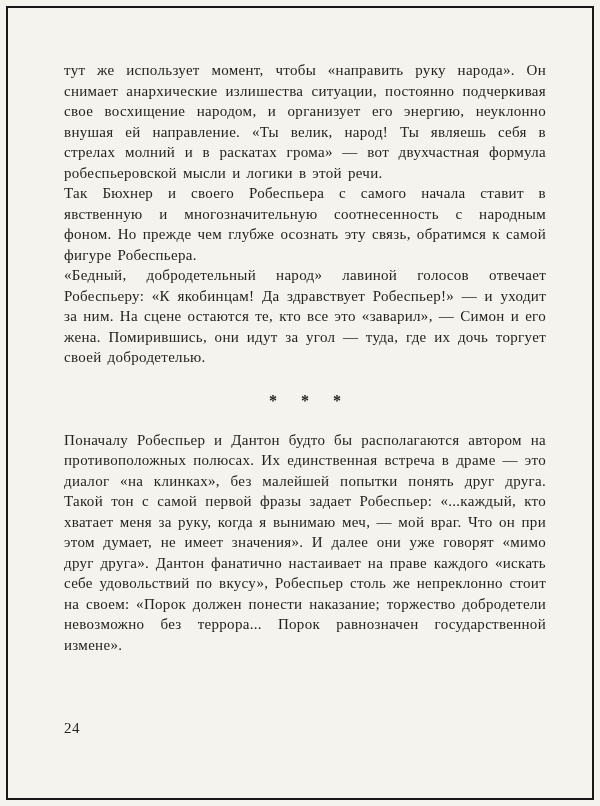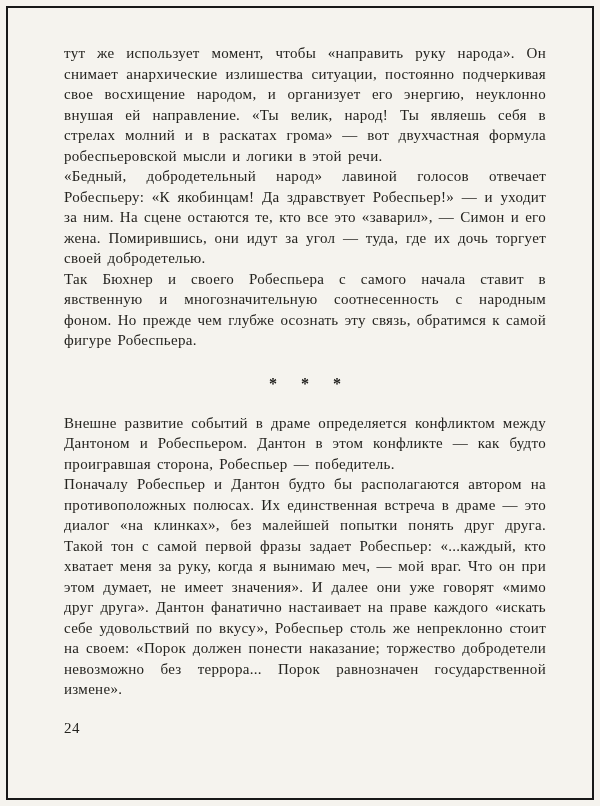--- a/index.html
+++ b/index.html
@@ -19,21 +19,21 @@
       position: absolute;
       top: 6px;
       left: 6px;
       right: 6px;
       bottom: 6px;
       border: 2px solid #181818;
       pointer-events: none;
     }
     .text-block {
       position: absolute;
-      top: 43px;
+      top: 60px;
       left: 64px;
       right: 54px;
     }
     .para {
       margin: 0;
       font-size: 15px;
       line-height: 20.5px;
       text-align: justify;
       letter-spacing: 0.3px;
       word-spacing: 2px;
@@ -58,24 +58,23 @@
   </style>
 </head>
 <body>
 
 <div class="scan">
 
   <div class="frame"></div>
 
   <main class="text-block">
     <p class="para">тут же использует момент, чтобы «направить руку народа». Он снимает анархические излишества ситуации, постоянно подчеркивая свое восхищение народом, и организует его энергию, неуклонно внушая ей направление. «Ты велик, народ! Ты являешь себя в стрелах молний и в раскатах грома» — вот двухчастная формула робеспьеровской мысли и логики в этой речи.</p>
+    <p class="para">Так Бюхнер и своего Робеспьера с самого начала ставит в явственную и многозначительную соотнесенность с народным фоном. Но прежде чем глубже осознать эту связь, обратимся к самой фигуре Робеспьера.</p>
     <p class="para">«Бедный, добродетельный народ» лавиной голосов отвечает Робеспьеру: «К якобинцам! Да здравствует Робеспьер!» — и уходит за ним. На сцене остаются те, кто все это «заварил», — Симон и его жена. Помирившись, они идут за угол — туда, где их дочь торгует своей добродетелью.</p>
-    <p class="para">Так Бюхнер и своего Робеспьера с самого начала ставит в явственную и многозначительную соотнесенность с народным фоном. Но прежде чем глубже осознать эту связь, обратимся к самой фигуре Робеспьера.</p>
 
     <div class="separator">* * *</div>
 
-    <p class="para">Внешне развитие событий в драме определяется конфликтом между Дантоном и Робеспьером. Дантон в этом конфликте — как будто проигравшая сторона, Робеспьер — победитель.</p>
     <p class="para">Поначалу Робеспьер и Дантон будто бы располагаются автором на противоположных полюсах. Их единственная встреча в драме — это диалог «на клинках», без малейшей попытки понять друг друга. Такой тон с самой первой фразы задает Робеспьер: «...каждый, кто хватает меня за руку, когда я вынимаю меч, — мой враг. Что он при этом думает, не имеет значения». И далее они уже говорят «мимо друг друга». Дантон фанатично настаивает на праве каждого «искать себе удовольствий по вкусу», Робеспьер столь же непреклонно стоит на своем: «Порок должен понести наказание; торжество добродетели невозможно без террора... Порок равнозначен государственной измене».</p>
   </main>
 
   <div class="page-number">24</div>
 
 </div>
 
 </body></html>

